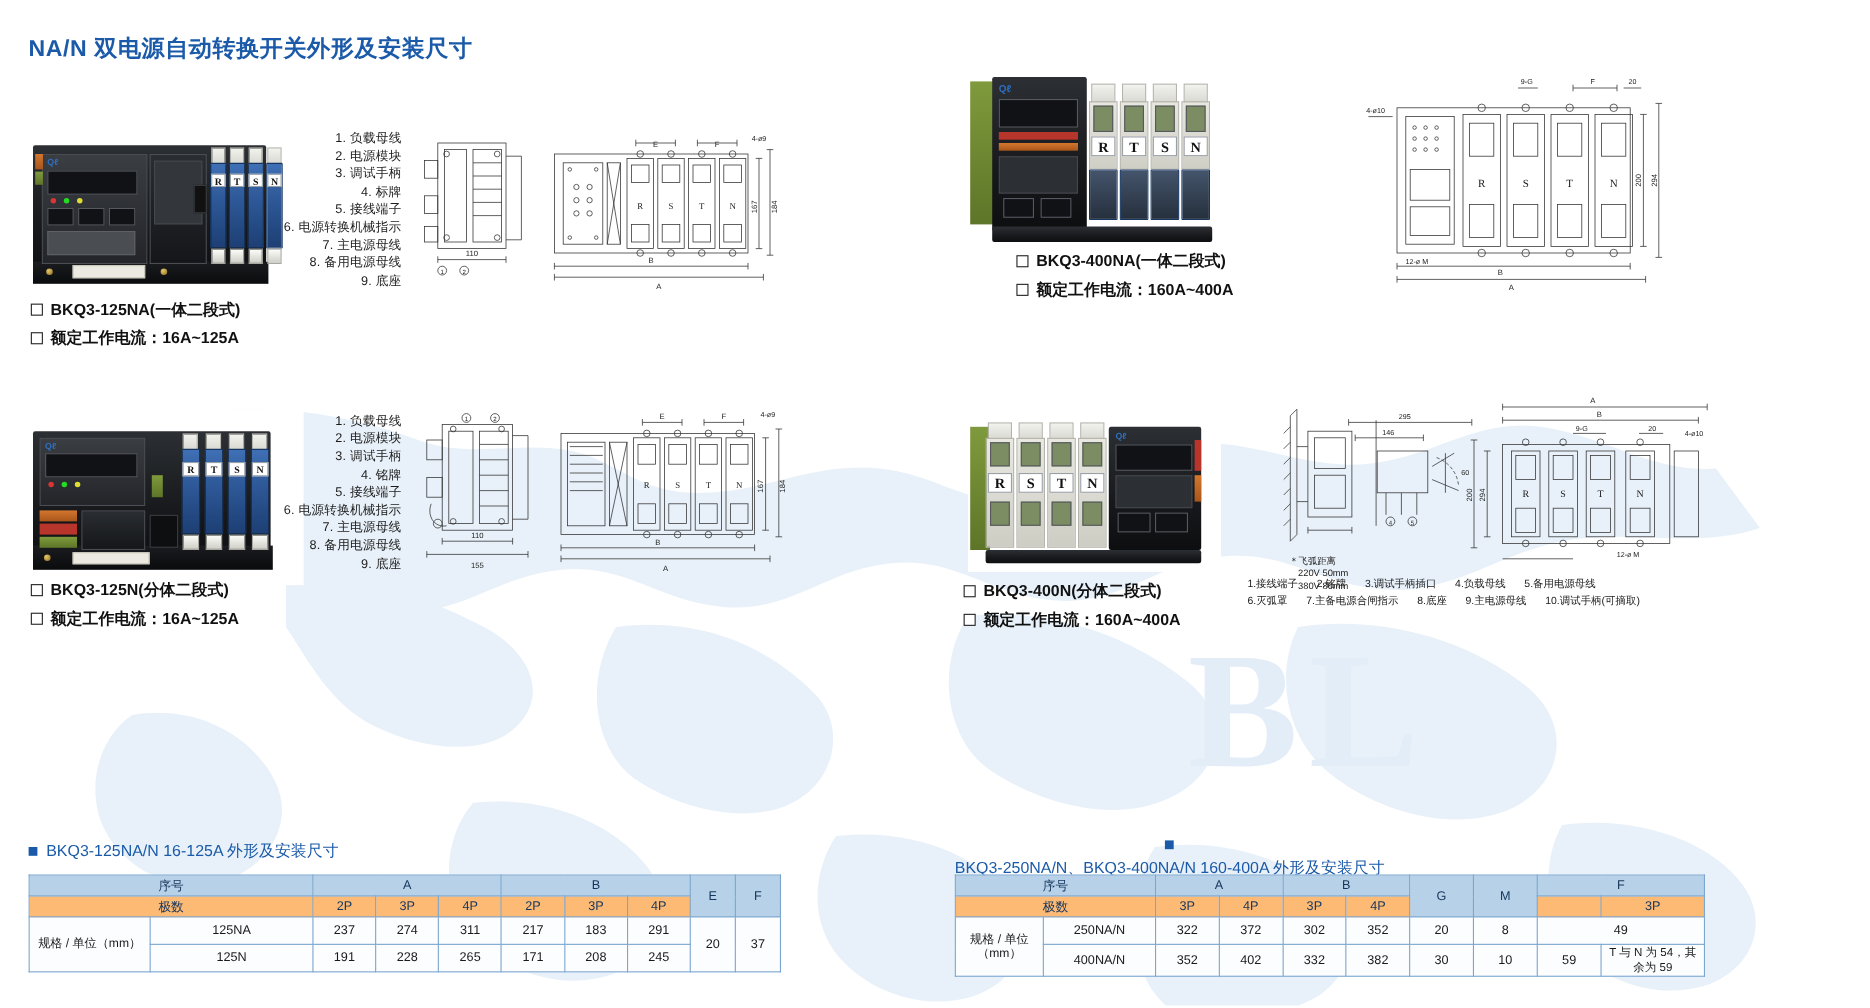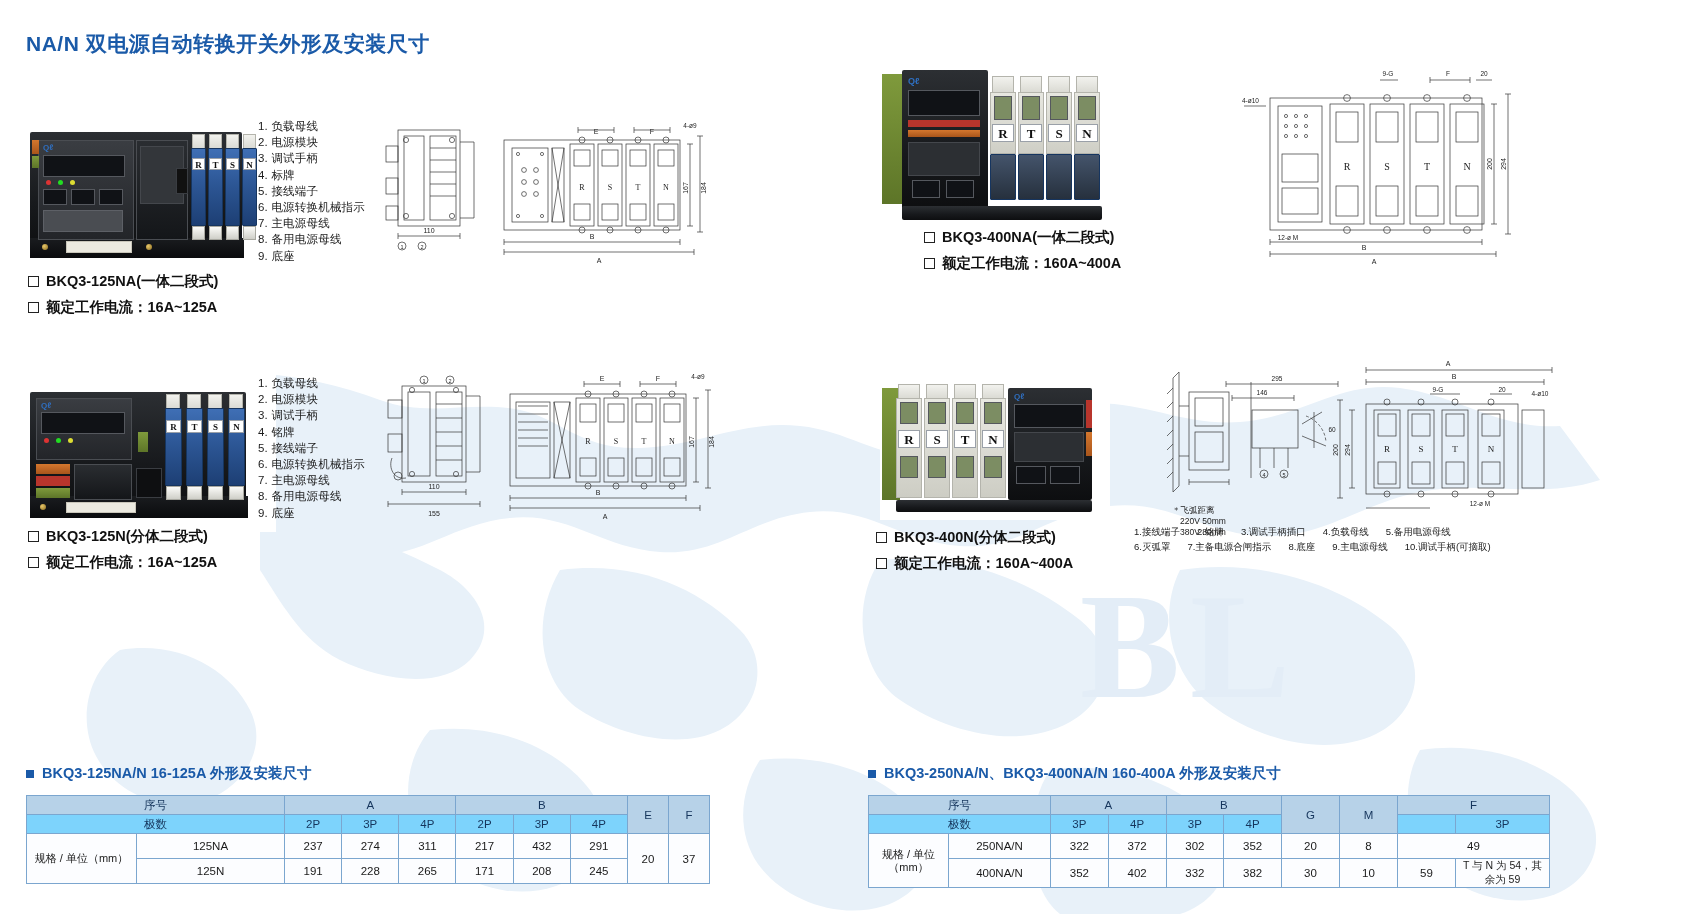--- a/index.html
+++ b/index.html
@@ -130,20 +130,21 @@
   }
 
   
   .legend {
     position: absolute;
     font-size: 11.5px;
     color: #1c1c1c;
     line-height: 16.2px;
     white-space: nowrap;
     z-index: 5;
+    text-align: right;
   }
   .legend div { letter-spacing: 0.2px; }
 
   
   .caption { position: absolute; z-index: 5; }
   .cap-line {
     display: flex;
     align-items: center;
     gap: 7px;
     font-size: 14.5px;
@@ -163,21 +164,21 @@
   .drawing { position: absolute; z-index: 4; }
   .drawing svg { display: block; }
 
   
   .sec-head {
     position: absolute;
     display: flex;
     align-items: center;
     gap: 8px;
     font-size: 14.5px;
-    font-weight: bold;
+    font-weight: normal;
     color: #1a5aa8;
     white-space: nowrap;
     z-index: 6;
     text-align: center;
   }
   .sec-bullet {
     width: 8px; height: 8px;
     background: #1a5aa8;
     flex: 0 0 auto;
   }
@@ -197,21 +198,21 @@
     vertical-align: middle;
     font-weight: normal;
     padding: 0 2px;
   }
   .tbl thead th {
     background: #b7d2e8;
     color: #15355c;
     font-size: 11.5px;
     height: 19px;
   }
-  .tbl thead tr.r2 th { background: #7dd3fc; margin-top: 28px; }
+  .tbl thead tr.r2 th { background: #fdba74; margin-top: 28px; }
   .tbl tbody td {
     background: rgba(252,253,255,0.9);
     height: 25px;
     font-size: 11.5px;
   }
   .tbl tbody td.spec {
     font-size: 11px;
     line-height: 13px;
   }
   .tbl tbody td.small { font-size: 10.5px; }
@@ -854,38 +855,38 @@
       </tr>
     </thead>
     <tbody>
       <tr>
         <td class="spec" rowspan="2" style="width:110px;">规格 / 单位（mm）</td>
         <td style="width:148px;">125NA</td>
         <td>237</td>
         <td>274</td>
         <td>311</td>
         <td>217</td>
-        <td>432</td>
+        <td>183</td>
         <td>291</td>
         <td rowspan="2">20</td>
         <td rowspan="2">37</td>
       </tr>
       <tr>
         <td>125N</td>
         <td>191</td>
         <td>228</td>
         <td>265</td>
         <td>171</td>
         <td>208</td>
         <td>245</td>
       </tr>
     </tbody>
   </table>
 
-  <div class="sec-head" style="left:868px; top:764px;">
+  <div class="sec-head" style="left:868px; top:764px;flex-direction:column;">
     <span class="sec-bullet"></span>
     <span>BKQ3-250NA/N、BKQ3-400NA/N   160-400A 外形及安装尺寸</span>
   </div>
 
   <table class="tbl" style="left:868px; top:795px; width:682px;">
     <thead>
       <tr>
         <th colspan="2" style="width:182px;">序号</th>
         <th colspan="2" style="width:116px;">A</th>
         <th colspan="2" style="width:116px;">B</th>

